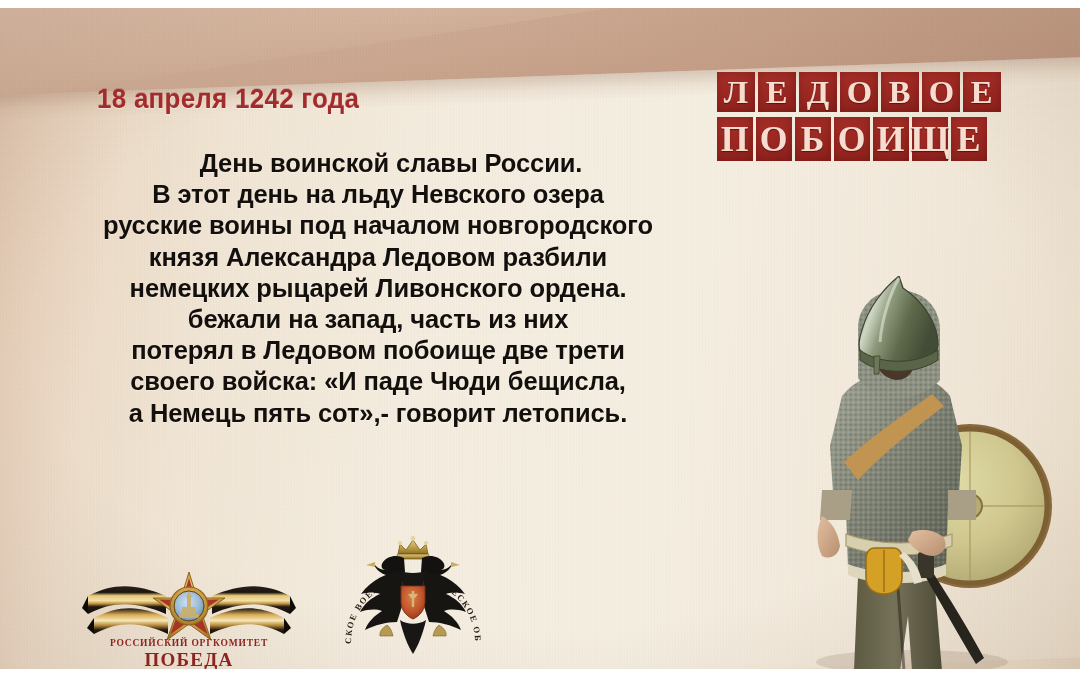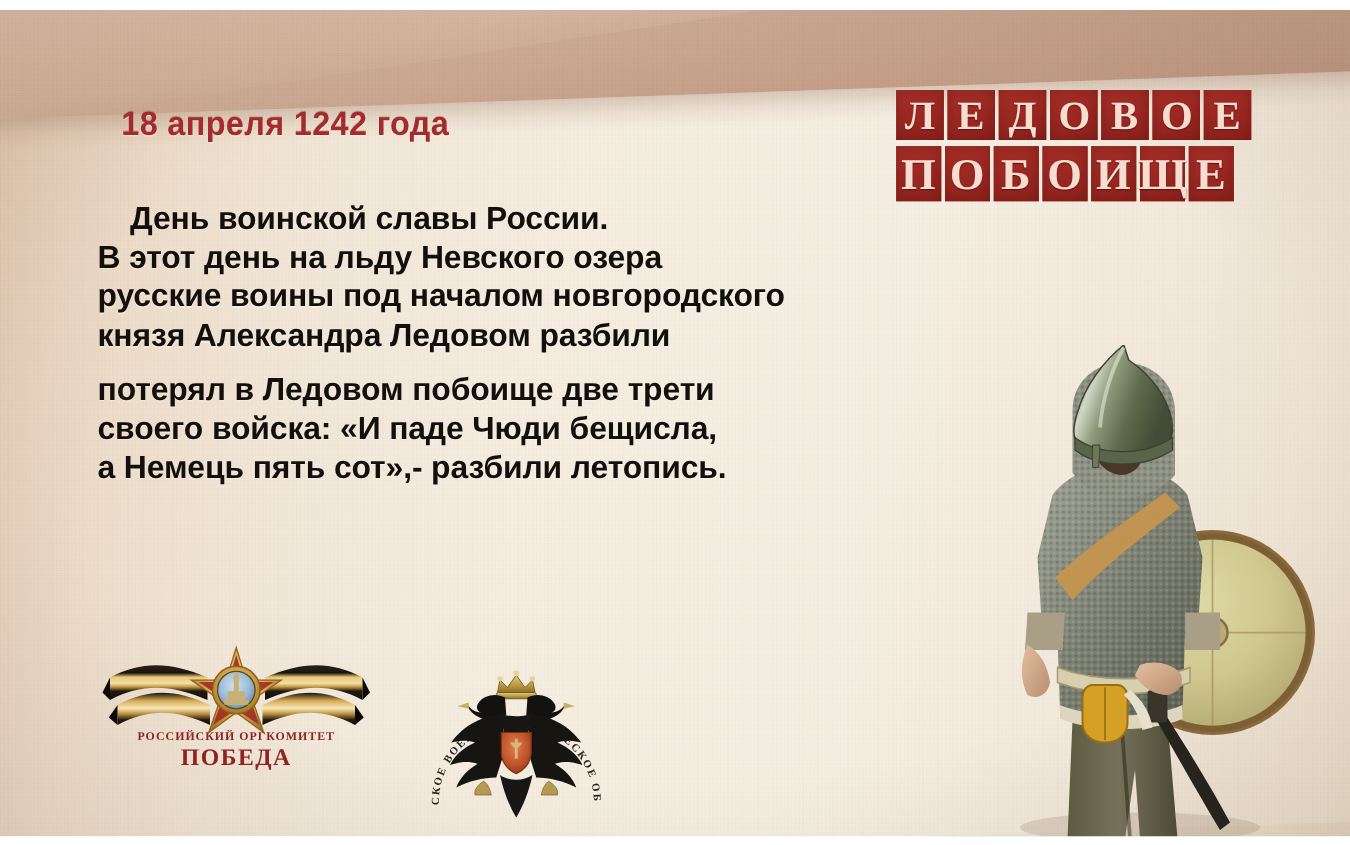--- a/index.html
+++ b/index.html
@@ -15,20 +15,21 @@
     font-family: "Liberation Sans", sans-serif;
   }
 
   
   #poster {
     position: relative;
     width: 1080px;
     height: 676px;
     background: #5eead4;
     overflow: hidden;
+    text-align: center;
   }
 
   
   .band {
     position: absolute;
     left: 0;
     width: 100%;
     background: #ffffff;
     z-index: 40;
   }
@@ -196,21 +197,21 @@
     top: 148px;
     width: 600px;
     color: #120f0d;
     font-family: "Liberation Sans Narrow", "Liberation Sans", sans-serif;
     font-weight: bold;
     font-size: 25.5px;
     line-height: 31.2px;
     letter-spacing: -0.1px;
     text-shadow: 0 1px 0 rgba(255,250,240,0.42);
   }
-  #body-copy .para { margin: 12px 0 0 0; }
+  #body-copy .para { margin: 0 0 0 0; }
   #body-copy .line { white-space: nowrap; display: block; }
   #body-copy .line.indent { padding-left: 26px; }
 
   
   #title-block {
     position: absolute;
     left: 717px;
     top: 72px;
   }
   .title-row {
@@ -241,21 +242,21 @@
     width: 36px;
     height: 44px;
     font-size: 35px;
   }
   .tile span { transform: scaleX(1.02); display: block; }
 
   
   #emblem-pobeda {
     position: absolute;
     left: 80px;
-    top: 498px;
+    top: 552px;
     width: 218px;
     height: 120px;
   }
   #emblem-rvio {
     position: absolute;
     left: 330px;
     top: 514px;
     width: 166px;
     height: 140px;
   }
@@ -289,25 +290,27 @@
   <div class="content">
 
     <div id="date-headline">18 апреля 1242 года</div>
 
     <div id="body-copy">
         <div class="para">
           <span class="line indent">День воинской славы России.</span>
           <span class="line">В этот день на льду Невского озера</span>
           <span class="line">русские воины под началом новгородского</span>
           <span class="line">князя Александра Ледовом разбили</span>
+          <span class="line">немецких рыцарей Ливонского ордена.</span>
         </div>
         <div class="para">
+          <span class="line">бежали на запад, часть из них</span>
           <span class="line">потерял в Ледовом побоище две трети</span>
           <span class="line">своего войска: «И паде Чюди бещисла,</span>
-          <span class="line">а Немець пять сот»,- разбили летопись.</span>
+          <span class="line">а Немець пять сот»,- говорит летопись.</span>
         </div>
       </div>
 
     <div id="title-block">
       <div class="title-row row-1">
           <div class="tile">
             <span>Л</span>
           </div>
           <div class="tile">
             <span>Е</span>

